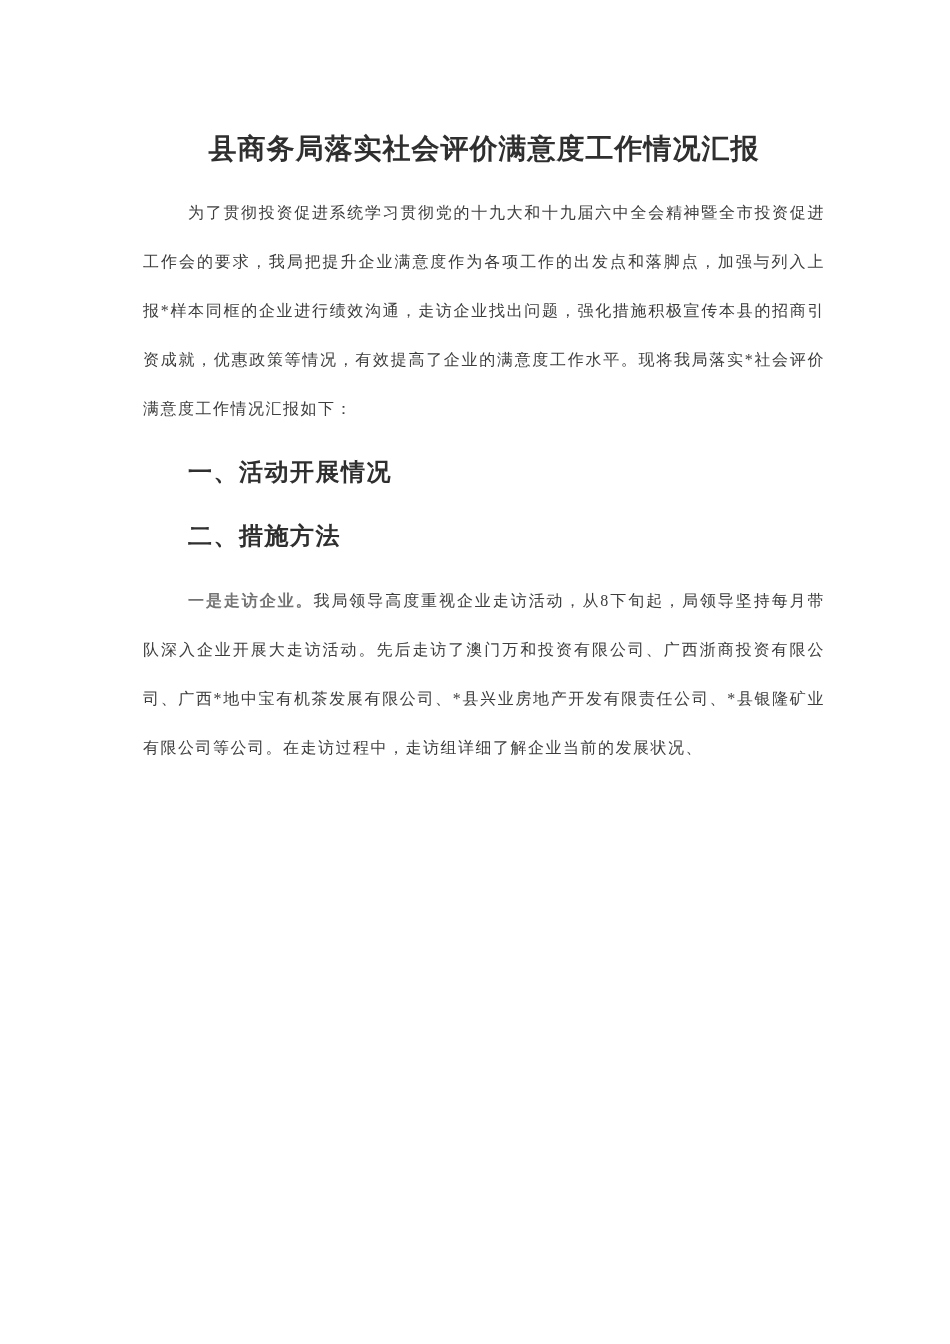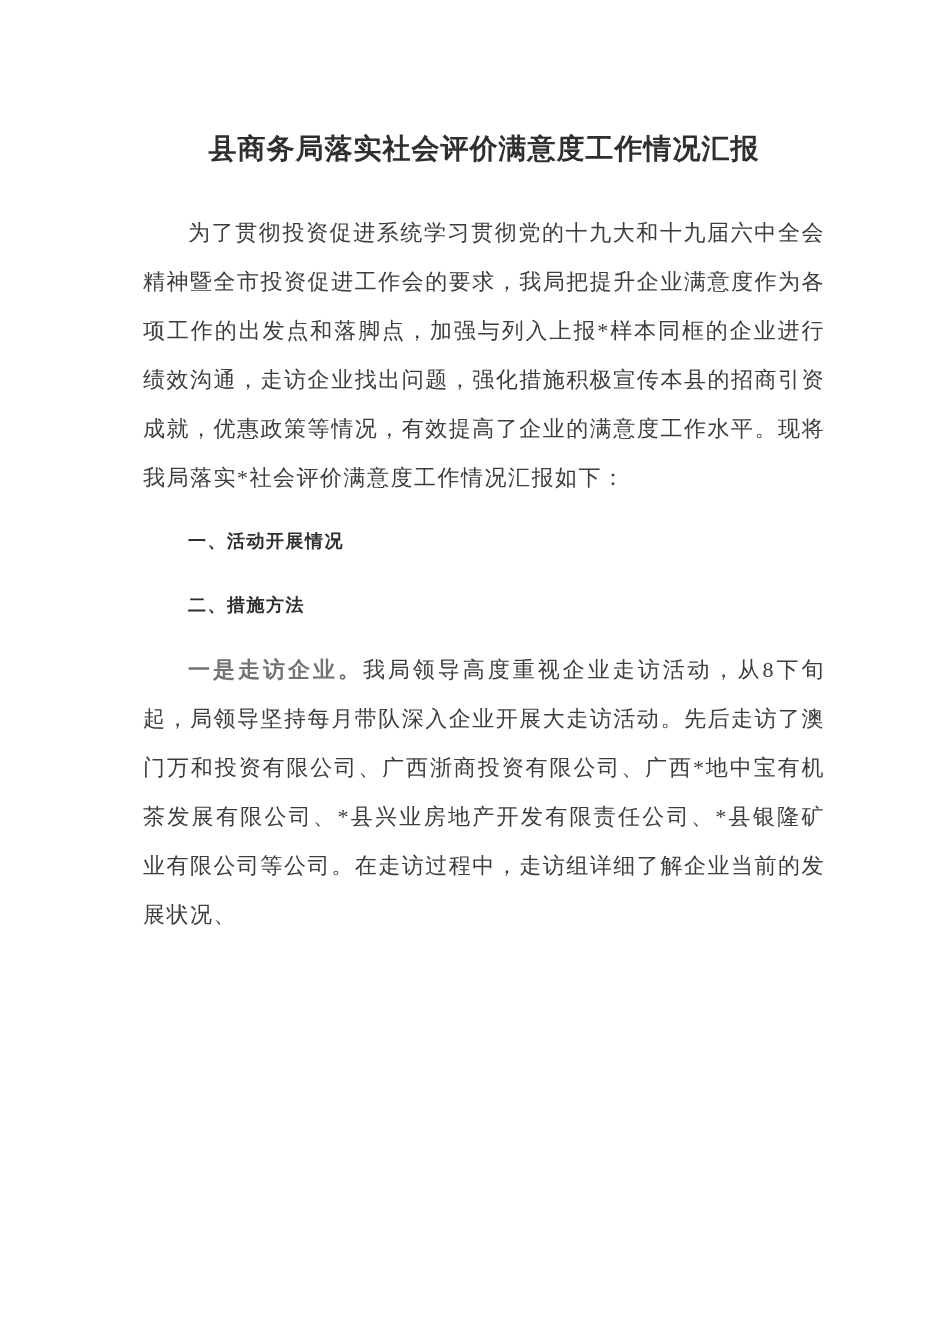--- a/index.html
+++ b/index.html
@@ -19,33 +19,33 @@
     color: #3d3d3d;
     overflow: hidden;
   }
   .doc-title {
     font-size: 28px;
     font-weight: bold;
     color: #2f2f2f;
     text-align: center;
     line-height: 38px;
     letter-spacing: 1px;
-    margin: 0 0 40px 0;
+    margin: 0 0 20px 0;
   }
   .para {
-    font-size: 22px;
+    font-size: 16px;
     line-height: 49px;
     letter-spacing: 1.5px;
     text-align: justify;
     text-indent: 45px;
     margin: 0 0 15px 0;
     color: #3d3d3d;
   }
   .heading {
-    font-size: 18px;
+    font-size: 24px;
     font-weight: bold;
     color: #2f2f2f;
     line-height: 49px;
     letter-spacing: 1.5px;
     text-indent: 45px;
     margin: 15px 0 15px 0;
   }
   .lead-bold {
     font-weight: bold;
     color: #737373;

